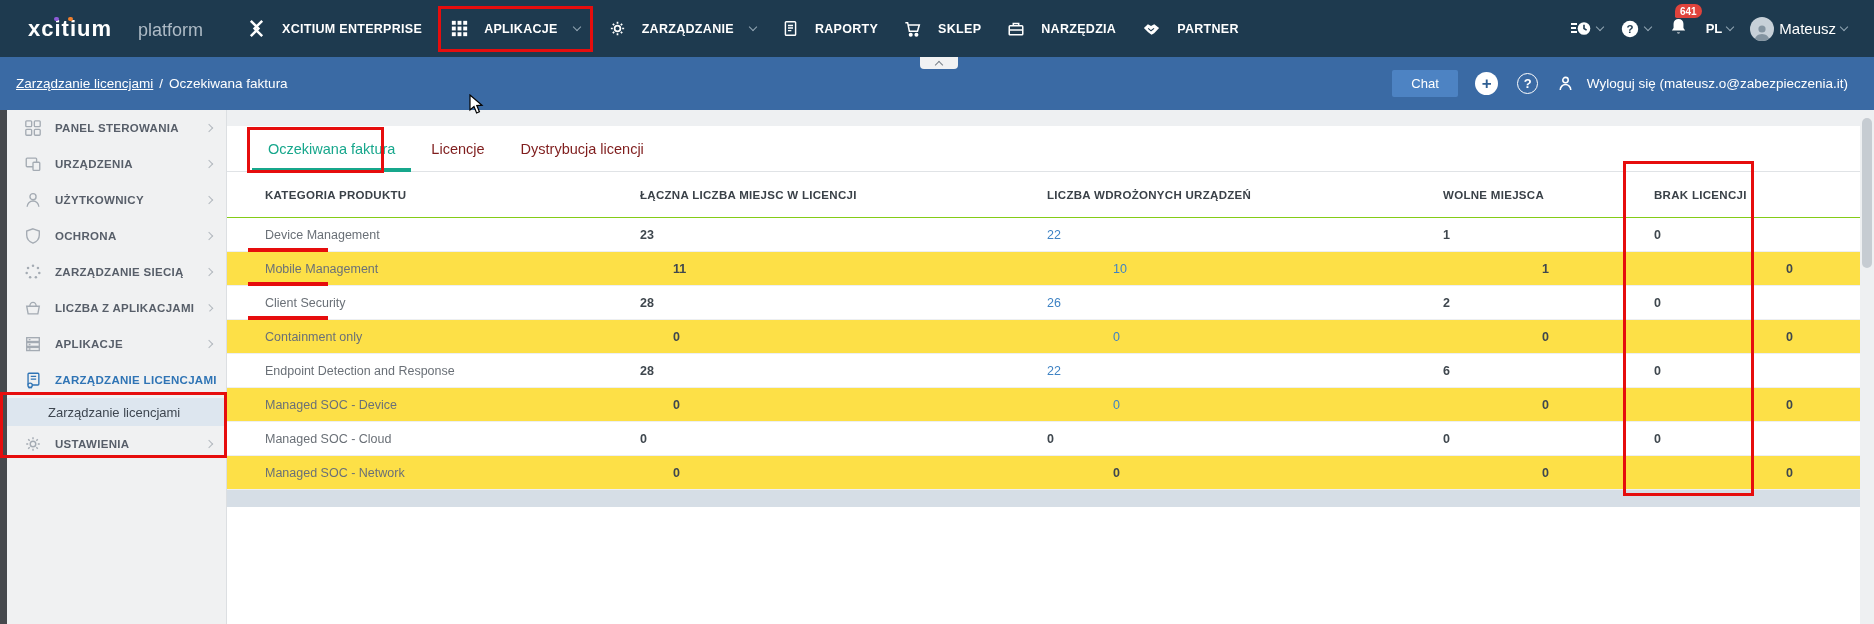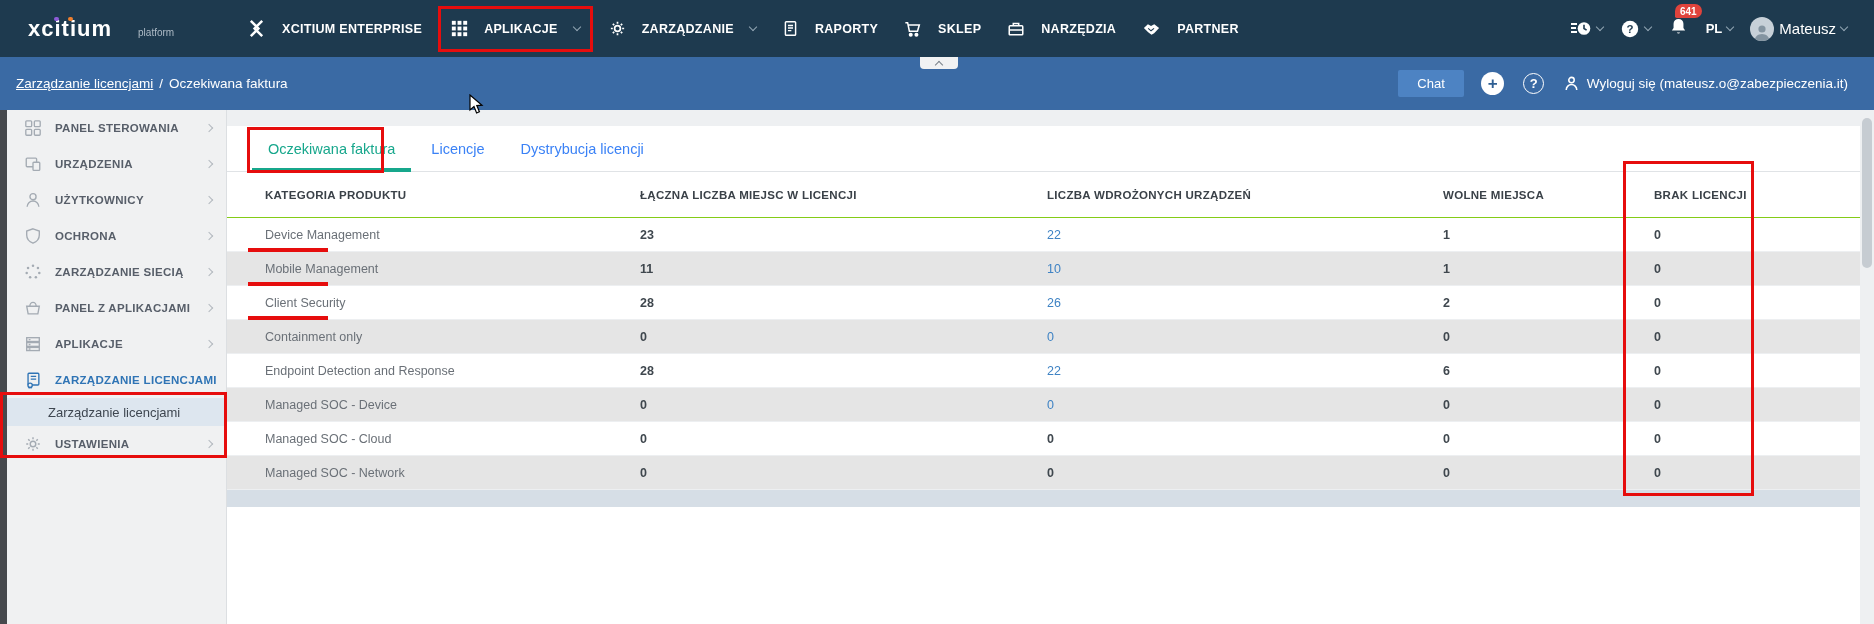--- a/index.html
+++ b/index.html
@@ -6,21 +6,21 @@
   body { font-family: "Liberation Sans", sans-serif; background:#fff; }
   .screen { position: relative; width: 1874px; height: 624px; overflow: hidden; background:#fff; }
 
   
   .topnav { height: 57px; background: #1e3a4f; display: flex; align-items: center; color: #fff; }
   .logo { margin-left: 28px; display: flex; align-items: baseline; gap: 26px; width: 206px; flex: none; }
   .brand { font-size: 22px; font-weight: bold; letter-spacing: 1px; position: relative; }
   .brand .dot { position: absolute; width: 4.5px; height: 4.5px; border-radius: 50%; top: 1px; }
   .dot1 { left: 26px; background: #8e5bd9; }
   .dot2 { left: 40px; background: #f07f2e; }
-  .platform { font-size: 10px; color: #aebbc6; }
+  .platform { font-size: 18px; color: #aebbc6; }
   .nav-items { display: flex; align-items: center; height: 100%; }
   .nav-item { display: flex; align-items: center; gap: 16px; padding: 0 13px; height: 100%;
               font-size: 12.5px; font-weight: bold; letter-spacing: .3px; cursor: default; white-space: nowrap; }
   .nav-annot { border: 3px solid #e60d0d; height: 46px; display: flex; align-items: center; margin: 0 3px; }
   .nav-annot .nav-item { height: 40px; padding: 0 10px; }
   .nicon { display: inline-flex; color: #fff; }
   .caret { width: 6px; height: 6px; border-right: 1.6px solid #93a6b4; border-bottom: 1.6px solid #93a6b4;
            transform: rotate(45deg); margin-top: -4px; }
   .nav-right { margin-left: auto; display: flex; align-items: center; gap: 7px; margin-right: 22px; }
   .nav-right .grp { display: flex; align-items: center; gap: 5px; padding: 0 5px; }
@@ -37,21 +37,21 @@
                display: flex; align-items: center; border-right: 1px solid rgba(255,255,255,.35); }
   .breadcrumb { margin-left: 16px; font-size: 13.5px; display: flex; gap: 6px; align-items: center; }
   .crumb-link { text-decoration: underline; cursor: pointer; }
   .header-right { margin-left: auto; display: flex; align-items: center; gap: 17px; margin-right: 26px; }
   .chat-btn { background: #4d83c3; color: #fff; font-size: 13px; padding: 6px 19px; border-radius: 2px; cursor: pointer; }
   .round-ic { width: 24px; height: 24px; display: flex; align-items: center; justify-content: center; }
   .plus-circle { width: 23px; height: 23px; border-radius: 50%; background: #fff; color: #2f5f93;
                  font-size: 17px; font-weight: bold; display: flex; align-items: center; justify-content: center; line-height: 1; }
   .q-circle { width: 21px; height: 21px; border-radius: 50%; border: 1.7px solid #fff; color: #fff; font-size: 13px;
               font-weight: bold; display: flex; align-items: center; justify-content: center; }
-  .logout { display: flex; align-items: center; gap: 7px; font-size: 13.5px; cursor: pointer; }
+  .logout { display: flex; align-items: center; gap: 13px; font-size: 13.5px; cursor: pointer; }
   .collapse-btn { position: absolute; left: 920px; top: 57px; width: 38px; height: 12px; background: #f1f2f3;
                   border-radius: 0 0 4px 4px; display: flex; align-items: center; justify-content: center; cursor: pointer; z-index: 5; }
   .chev-up { width: 6px; height: 6px; border-right: 1.6px solid #7a828a; border-bottom: 1.6px solid #7a828a;
              transform: rotate(-135deg); margin-top: 3px; }
 
   
   .sidebar { position: absolute; left: 0; top: 110px; bottom: 0; width: 227px; background: #f0f1f2;
              border-right: 1px solid #dcdfe2; }
   .sidebar-edge { position: absolute; left: 0; top: 0; bottom: 0; width: 7px; background: #46494d; }
   .side-list { position: relative; }
@@ -65,30 +65,30 @@
   .side-item.active .schev { transform: rotate(45deg); border-color: #7fa3c4; }
   .side-sub { height: 28px; background: #dde6ef; display: flex; align-items: center; padding-left: 48px;
               font-size: 13px; color: #3e4650; cursor: pointer; }
   .side-annot { position: absolute; left: 0; top: 282px; width: 227px; height: 66px;
                 border: 3px solid #e60d0d; pointer-events: none; z-index: 4; }
 
   
   .content { position: absolute; left: 227px; top: 110px; right: 0; bottom: 0; background: #fff; }
   .content-strip { height: 16px; background: #eef0f2; }
   .tabs { display: flex; align-items: stretch; height: 46px; border-bottom: 1px solid #e0e3e6; padding-left: 23px; }
-  .tab { display: flex; align-items: center; padding: 0 18px; font-size: 14.5px; color: #3b82f6; position: relative; cursor: pointer; white-space: nowrap; }
+  .tab { display: flex; align-items: center; padding: 0 18px; font-size: 14.5px; color: #7f1d1d; position: relative; cursor: pointer; white-space: nowrap; }
   .tab.active { color: #17a78c; }
   .tab.active::after { content: ""; position: absolute; left: 2px; right: 2px; bottom: -1px; height: 4px; background: #17a78c; }
 
   .thead { display: grid; grid-template-columns: 375px 407px 396px 211px 1fr; padding-left: 38px; height: 46px;
            align-items: center; border-bottom: 1px solid #84cc16; font-size: 11.5px; font-weight: bold;
            color: #3a4148; letter-spacing: .3px; }
   .trow { display: grid; grid-template-columns: 375px 407px 396px 211px 1fr; padding-left: 38px; height: 34px;
           align-items: center; border-bottom: 1px solid #edeff1; font-size: 12.5px; color: #6a7077; }
-  .trow.alt { background: #e5e5e5; }
+  .trow.alt { background: #fde047; gap: 33px; }
   .cell.cat { position: relative; }
   .num { font-weight: bold; color: #3f474e; }
   .link { color: #3f83c4; cursor: pointer; }
   .red-underline { position: absolute; left: -17px; bottom: -10px; width: 80px; height: 4px; background: #e60d0d; z-index: 3; }
   .table-band { height: 17px; background: #d6dee6; }
 
   .annot-box { position: absolute; border: 3px solid #e60d0d; pointer-events: none; z-index: 4; }
   .annot-tab { left: 20px; top: 17px; width: 137px; height: 46px; }
   .annot-col { left: 1396px; top: 51px; width: 131px; height: 335px; }
 
@@ -321,21 +321,21 @@
         <span>ZARZĄDZANIE SIECIĄ</span>
         <span class="schev"></span>
       </div>
       <div class="side-item">
         <span class="sicon">
           <svg width="18" height="18" viewBox="0 0 20 20" fill="none" stroke="currentColor" stroke-width="1.5">
               <path d="M3 8h14l-1.6 8.5H4.6z"></path>
               <path d="M6.5 8a3.5 4.2 0 0 1 7 0"></path>
             </svg>
         </span>
-        <span>PANEL Z APLIKACJAMI</span>
+        <span>LICZBA Z APLIKACJAMI</span>
         <span class="schev"></span>
       </div>
       <div class="side-item">
         <span class="sicon">
           <svg width="18" height="18" viewBox="0 0 20 20" fill="none" stroke="currentColor" stroke-width="1.5">
               <rect x="3" y="3" width="14" height="4.2"></rect>
               <rect x="3" y="8.4" width="14" height="4.2"></rect>
               <rect x="3" y="13.8" width="14" height="3.5"></rect>
               <path d="M5.2 5.1h2M5.2 10.5h2M5.2 15.5h2"></path>
             </svg>

